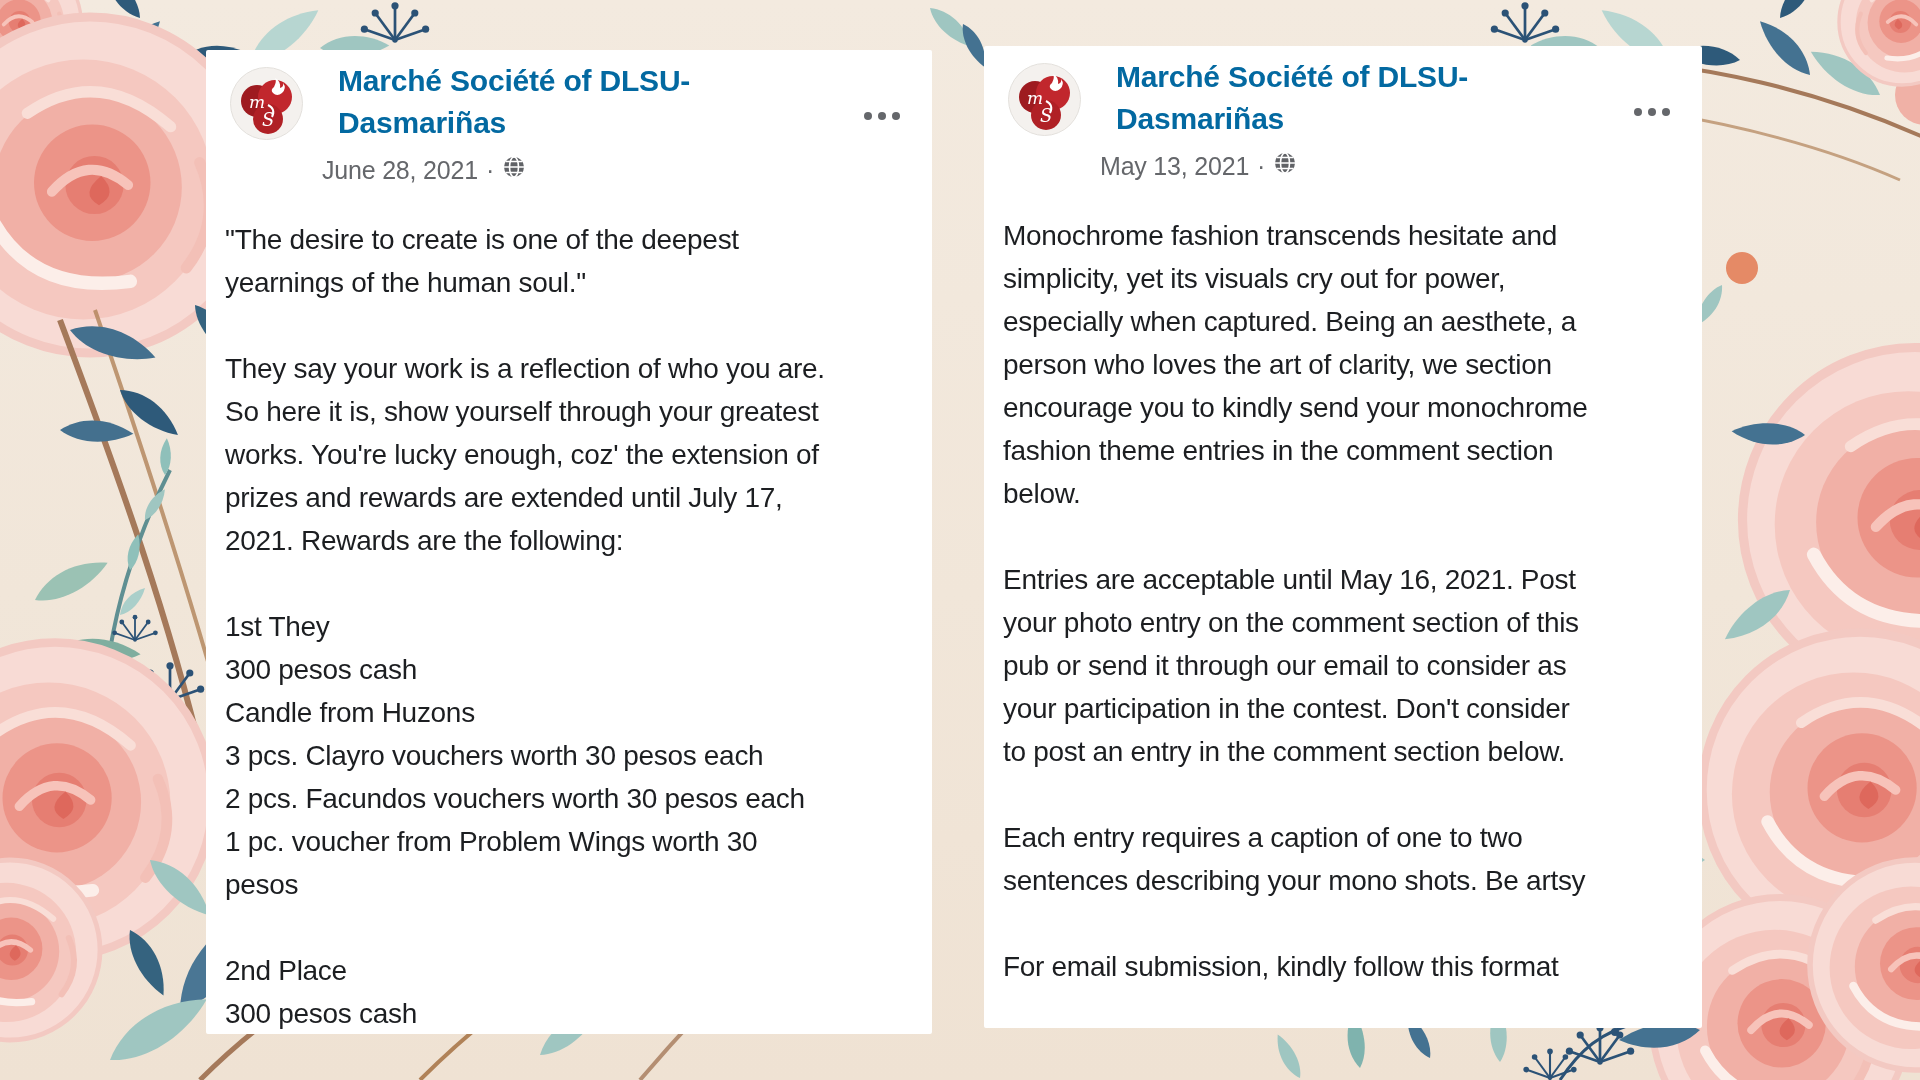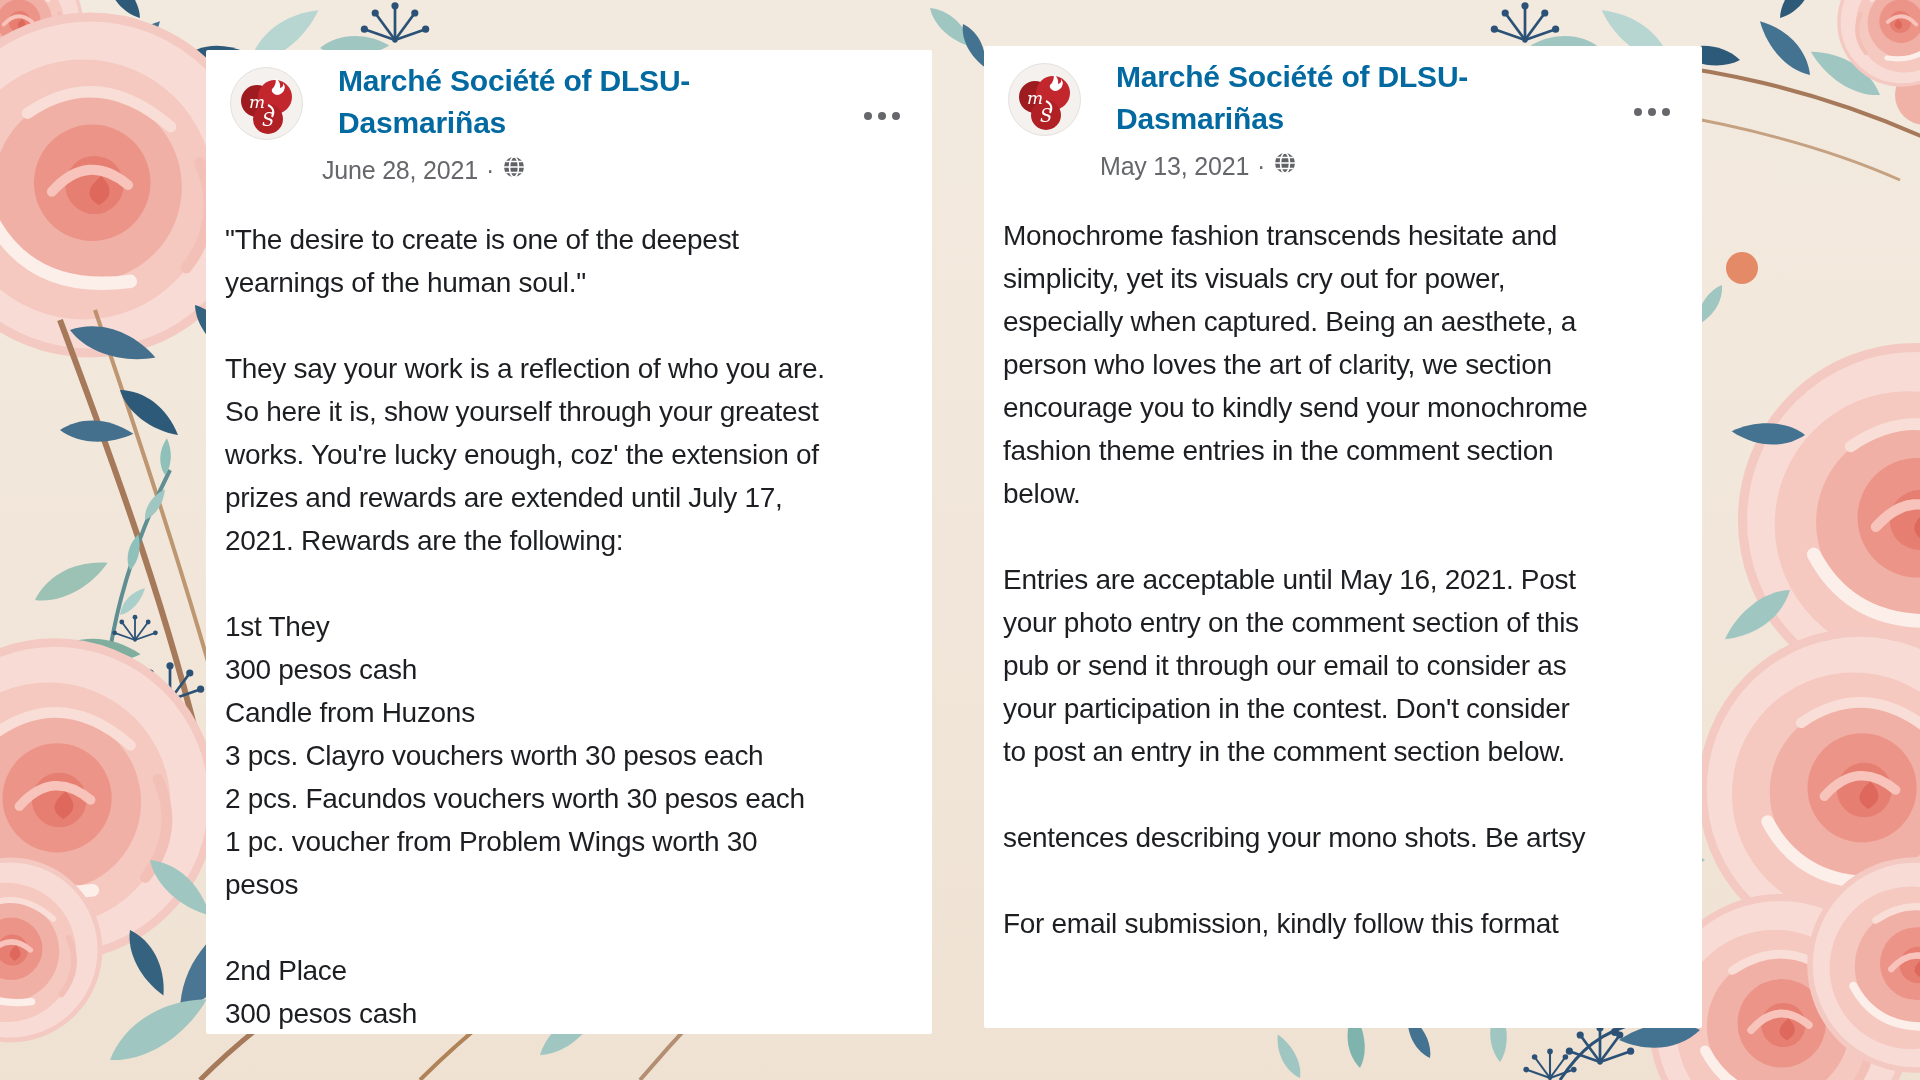--- a/index.html
+++ b/index.html
@@ -263,17 +263,18 @@
       <div class="body-line">encourage you to kindly send your monochrome</div>
       <div class="body-line">fashion theme entries in the comment section</div>
       <div class="body-line">below.</div>
       <div class="body-line">&nbsp;</div>
       <div class="body-line">Entries are acceptable until May 16, 2021. Post</div>
       <div class="body-line">your photo entry on the comment section of this</div>
       <div class="body-line">pub or send it through our email to consider as</div>
       <div class="body-line">your participation in the contest. Don't consider</div>
       <div class="body-line">to post an entry in the comment section below.</div>
       <div class="body-line">&nbsp;</div>
+      <div class="body-line">Each entry requires a caption of one to two</div>
       <div class="body-line">sentences describing your mono shots. Be artsy</div>
       <div class="body-line">&nbsp;</div>
       <div class="body-line">For email submission, kindly follow this format</div>
     </div>
 </article>
 
 </body></html>

